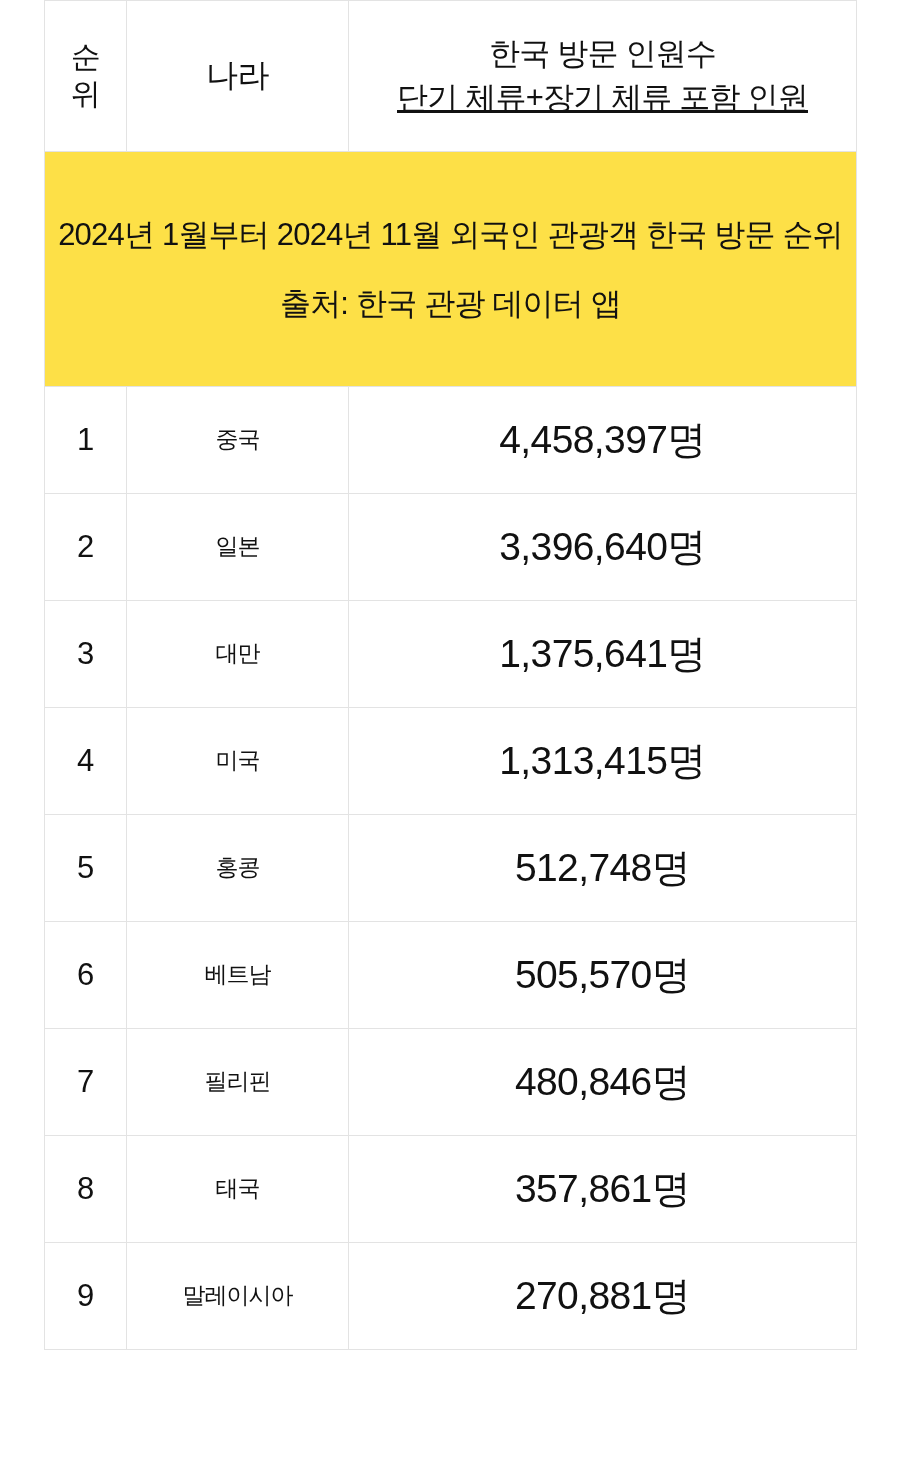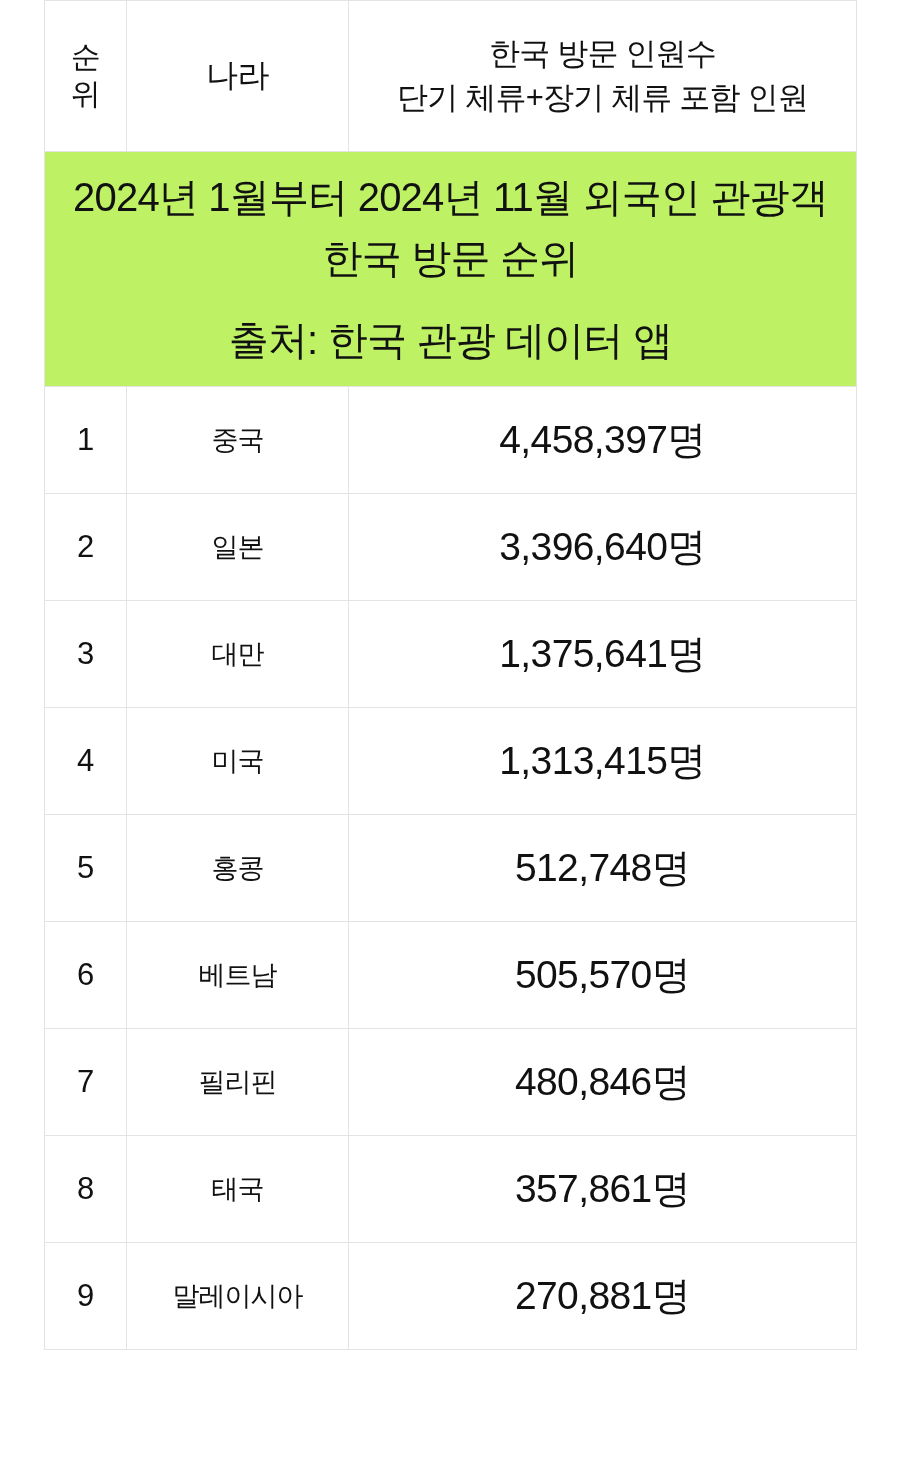--- a/index.html
+++ b/index.html
@@ -54,48 +54,49 @@
     font-family: Liberation Mono, monospace;
   }
   .head-count {
     font-size: 31px;
     line-height: 1.42;
     letter-spacing: -0.8px;
     padding: 12px 8px;
   }
   .head-count .line2 {
     display: block;
+    text-decoration: underline;
   }
 
   
   .caption-cell {
-    background: #bef264;
+    background: #fde047;
     border: 1px solid #fbe715;
     height: 214px;
     padding: 10px 10px;
-    font-size: 40px;
+    font-size: 31px;
     line-height: 1.52;
     letter-spacing: -0.8px;
     text-align: center;
     color: #111111;
   }
   .caption-cell .source {
     display: block;
     margin-top: 22px;
   }
 
   
   .rank-table tbody tr.data-row td {
     height: 104px;
   }
   td.cell-rank {
     font-size: 31px;
   }
   td.cell-country {
-    font-size: 27px;
+    font-size: 23px;
     line-height: 1.28;
     letter-spacing: -1px;
     padding: 0 0;
   }
   td.cell-count {
     font-size: 39px;
     letter-spacing: -0.6px;
   }
 
   

